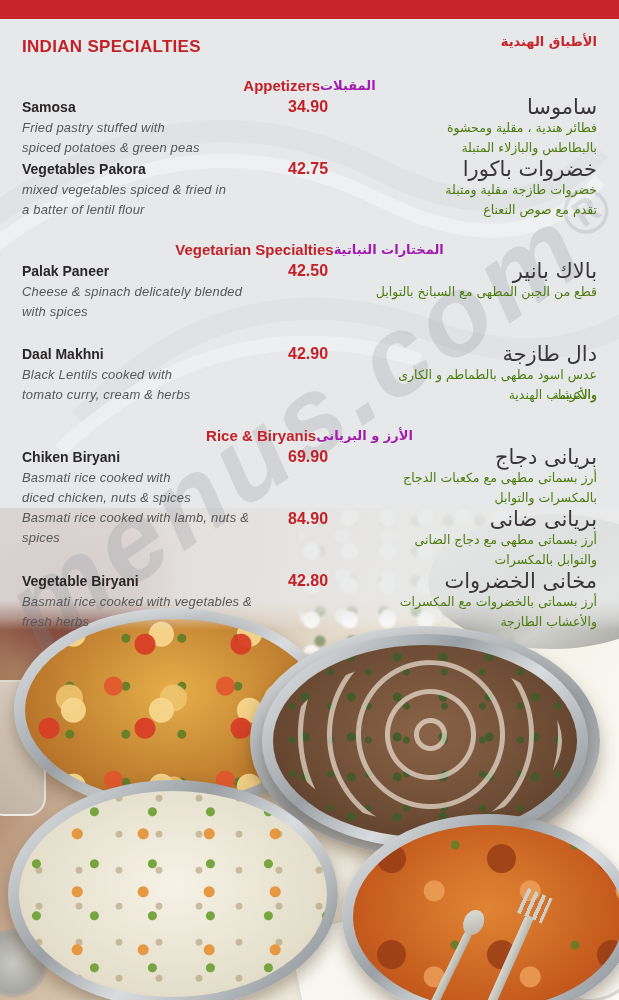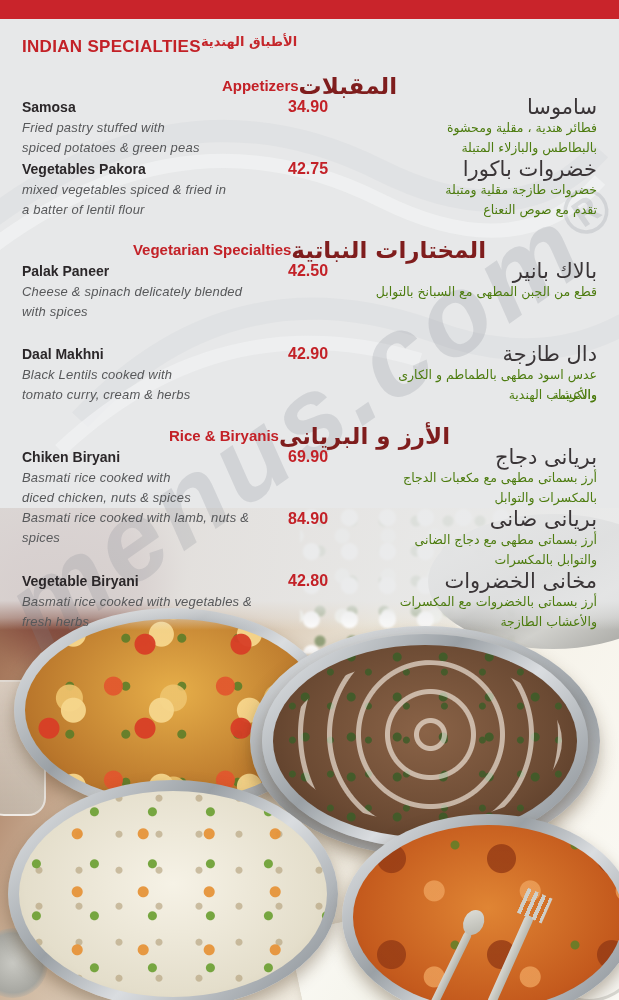--- a/index.html
+++ b/index.html
@@ -15,26 +15,26 @@
   
   .watermark{
     position:absolute;left:18px;top:556px;width:660px;z-index:2;
     transform:rotate(-35deg);transform-origin:0 50%;
     font-size:112px;font-weight:bold;font-style:italic;letter-spacing:6px;
     color:rgba(125,132,138,0.20);white-space:nowrap;
   }
   .watermark .rmark{font-size:64px;font-style:normal;vertical-align:26px;letter-spacing:0;}
   
   .content{position:absolute;left:0;top:19px;width:100%;z-index:6;padding:15px 22px 0;box-sizing:border-box;}
-  .title-row{display:flex;align-items:flex-start;height:26px;margin-bottom:16px;}
+  .title-row{display:flex;justify-content:space-between;align-items:flex-start;height:26px;margin-bottom:16px;}
   .title-en{font-size:17px;font-weight:bold;color:#c32127;letter-spacing:.3px;padding-top:3px;}
   .title-ar{font-family:"DejaVu Sans",sans-serif;font-size:13px;font-weight:bold;color:#c5262b;direction:rtl;}
   .section-heading{display:flex;justify-content:center;height:20px;line-height:20px;}
   .sh-en{font-size:15px;font-weight:bold;color:#c32127;}
-  .sh-ar{font-family:"DejaVu Sans",sans-serif;font-size:23px;font-weight:bold;color:#7f1d1d;direction:rtl;}
+  .sh-ar{font-family:"DejaVu Sans",sans-serif;font-size:13px;font-weight:bold;color:#a21caf;direction:rtl;}
   .mt20{margin-top:20px;} .mt21{margin-top:21px;}
   .item{display:flex;align-items:flex-start;}
   .gap-after{margin-bottom:21px;}
   .col-en{width:266px;flex:0 0 266px;}
   .item-name{height:22px;line-height:22px;font-size:14px;font-weight:bold;color:#2b2729;}
   .desc{height:20px;line-height:20px;font-size:13px;font-style:italic;color:#57585a;letter-spacing:.2px;}
   .col-price{width:70px;flex:0 0 70px;font-size:16px;font-weight:bold;color:#c32127;line-height:22px;}
   .col-ar{flex:1;direction:rtl;text-align:right;font-family:"DejaVu Sans",sans-serif;}
   .item-name-ar{height:22px;line-height:22px;font-size:21px;color:#3a3537;}
   .desc-ar{height:20px;line-height:20px;font-size:12.5px;color:#4d7c0f;}

